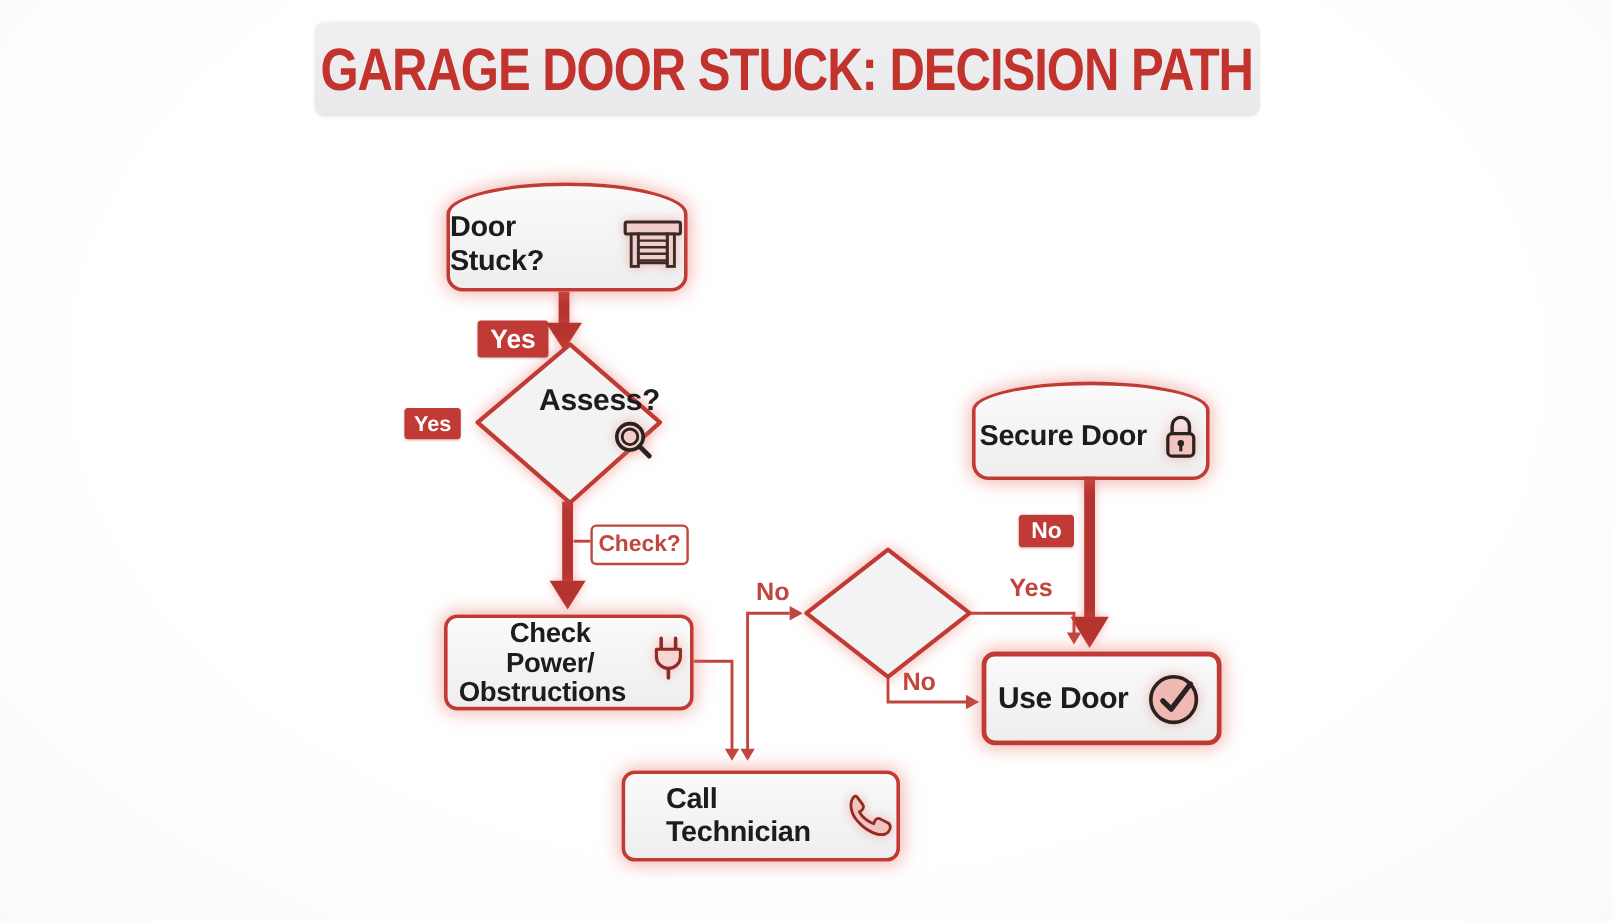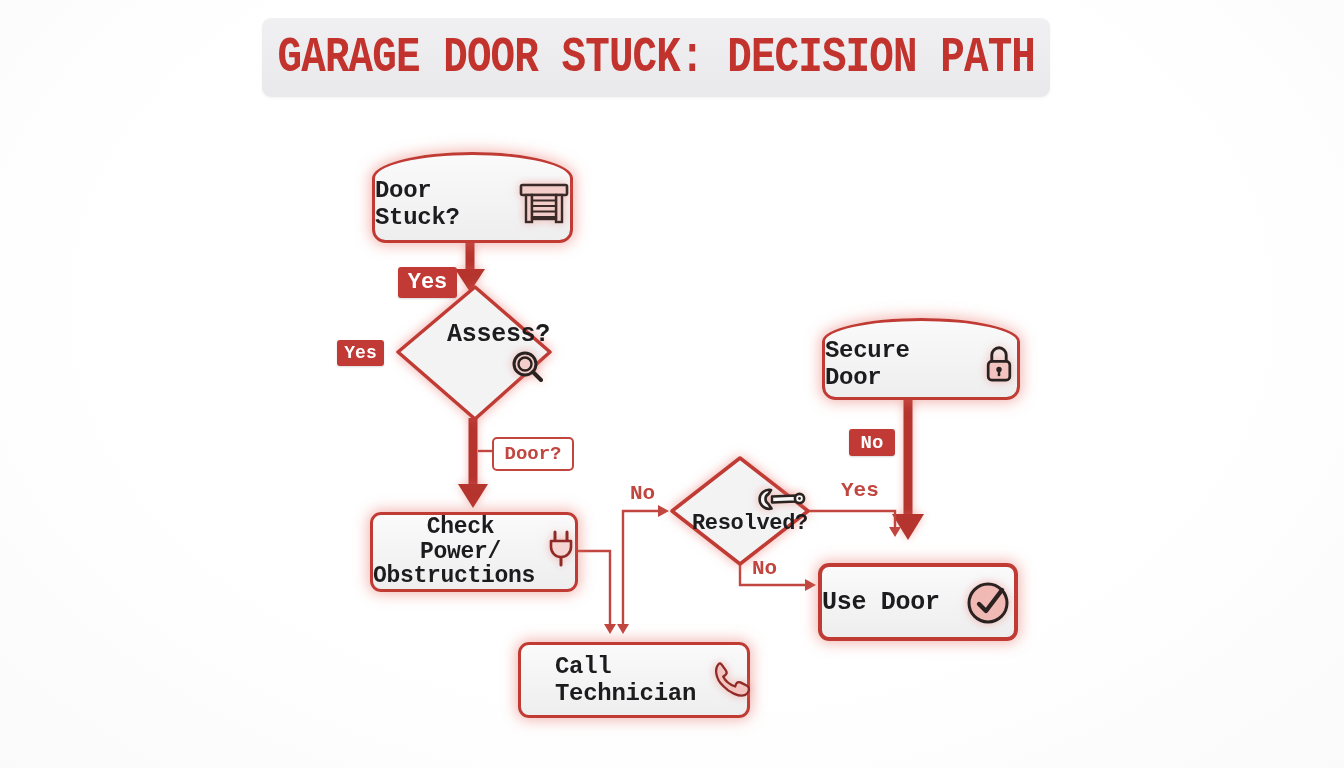--- a/index.html
+++ b/index.html
@@ -1,19 +1,19 @@
 <!DOCTYPE html>
 <html><head>
 <meta charset="utf-8">
 <style>
   html,body{margin:0;padding:0;background:#ffffff;}
   #canvas{
     position:relative;width:1344px;height:768px;overflow:hidden;
     background:radial-gradient(ellipse at 50% 40%, #ffffff 60%, #fbfafa 100%);
-    font-family:Liberation Mono, monospace;
+    font-family:Liberation Sans, sans-serif;
     color:#1c1c1e;
   }
   
   .banner{
     position:absolute;left:262px;top:18px;width:788px;height:79px;
     background:linear-gradient(180deg,#f0f0f2,#e9e9eb);
     border-radius:9px;display:flex;align-items:center;justify-content:center;
     box-shadow:0 1px 3px rgba(0,0,0,.05);
   }
   .banner h1{
@@ -27,21 +27,21 @@
   .thick{stroke:#b5342e;stroke-width:9;fill:none;
        filter:drop-shadow(0 0 4px rgba(229,106,96,.45));}
   .thickhead{fill:#b5342e;filter:drop-shadow(0 0 4px rgba(229,106,96,.45));}
   .thin{stroke:#c1463f;stroke-width:2.4;fill:none;}
   .thinhead{fill:#c1463f;}
   
   .node{
     position:absolute;z-index:2;box-sizing:border-box;
     background:linear-gradient(180deg,#fafafb,#eeeeef);
     border:3.5px solid #c13b35;
-    display:flex;align-items:center;justify-content:space-between;
+    display:flex;align-items:center;justify-content:center;
     box-shadow:0 0 14px 2px rgba(231,112,100,.5);
   }
   .rect{border-radius:11px;}
   .arch{border-radius:52% 52% 14px 14px / 30% 30% 14px 14px;}
   .node .lbl{font-weight:bold;letter-spacing:-.3px;}
   .two-line{text-align:center;line-height:1.08;}
   
   .diamond-label{
     position:absolute;z-index:3;display:flex;flex-direction:column;
     align-items:flex-end;justify-content:center;font-weight:bold;letter-spacing:-.3px;
@@ -151,56 +151,45 @@
 
   <div class="node rect" style="left:518px;top:642px;width:232px;height:76px;gap:12px;padding-left:34px;">
     <span class="lbl" style="font-size:24px;">Call Technician</span>
     <span class="icon">
       <svg width="46" height="46" viewBox="0 0 48 48" style="transform:rotate(-6deg);">
         <path d="M13 6 C 8 10, 8 21, 15 29 C 21 37, 31 43, 37 41 C 41 39.5, 43 35, 40.5 32 L 33.5 27.5 C 31.5 26.3, 29.5 27.3, 28.5 29.3 L 27.6 31.2 C 23 29.2, 18 24.4, 16.2 19.6 L 18 18.6 C 20 17.5, 20.8 15.4, 19.7 13.4 L 15.8 6.8 C 15 5.4, 14 5.2, 13 6 Z" fill="#f3c4bf" stroke="#8f2a26" stroke-width="2.4" stroke-linejoin="round"></path>
       </svg>
     </span>
   </div>
 
-  <div class="diamond-label" style="left:672px;top:463px;width:136px;height:96px;">
-    <span class="icon">
-      <svg width="50" height="24" viewBox="0 0 50 24">
-        <path d="M13,3 a9.5,9.5 0 1 0 0.5,18.5 L10,16.5 a5.5,5.5 0 0 1 0.5,-9.5 Z" fill="#f6f6f6" stroke="#2a2220" stroke-width="2.6" stroke-linejoin="round"></path>
-        <path d="M14,9.5 L38,8.5 L38,14.5 L14,15.5 Z" fill="#f6f6f6" stroke="#2a2220" stroke-width="2.4" stroke-linejoin="round"></path>
-        <circle cx="41.5" cy="11.5" r="4.6" fill="#f6f6f6" stroke="#2a2220" stroke-width="2.6"></circle>
-        <circle cx="41.5" cy="11.5" r="1.4" fill="#2a2220"></circle>
-      </svg>
-    </span>
-    <span style="font-size:22px;">Resolved?</span>
-  </div>
 
-  <div class="node arch" style="left:810px;top:318px;width:198px;height:82px;gap:10px;padding-top:10px;margin-left:12px;">
+  <div class="node arch" style="left:810px;top:318px;width:198px;height:82px;gap:10px;padding-top:10px;">
     <span class="lbl" style="font-size:24px;">Secure Door</span>
     <span class="icon">
       <svg width="36" height="42" viewBox="0 0 40 44">
         <path d="M12,19 v-7 a8,8 0 0 1 16,0 v7" fill="none" stroke="#2a2220" stroke-width="3.2"></path>
         <rect x="8" y="19" width="24" height="21" rx="4" fill="#f3c4bf" stroke="#2a2220" stroke-width="3"></rect>
         <circle cx="20" cy="28" r="3" fill="#2a2220"></circle>
         <rect x="18.6" y="29.5" width="2.8" height="6" fill="#2a2220"></rect>
       </svg>
     </span>
   </div>
 
-  <div class="node rect" style="left:818px;top:543px;width:200px;height:78px;gap:14px;border-width:4px;margin-top:20px;">
+  <div class="node rect" style="left:818px;top:543px;width:200px;height:78px;gap:14px;border-width:4px;">
     <span class="lbl" style="font-size:25px;">Use Door</span>
     <span class="icon">
       <svg width="50" height="50" viewBox="0 0 50 50">
         <circle cx="24" cy="26" r="19" fill="#f0b9b3" stroke="#2a2220" stroke-width="3"></circle>
         <path d="M15,27 L22,34 L38,13" fill="none" stroke="#2a2220" stroke-width="4.4" stroke-linecap="round" stroke-linejoin="round"></path>
       </svg>
     </span>
   </div>
 
   <div class="badge" style="left:398px;top:267px;width:59px;height:31px;font-size:22px;">Yes</div>
   <div class="badge" style="left:337px;top:340px;width:47px;height:26px;font-size:18px;">Yes</div>
   <div class="badge" style="left:849px;top:429px;width:46px;height:27px;font-size:19px;">No</div>
 
-  <div class="power-tag">Door?</div>
+  <div class="power-tag">Check?</div>
   <div class="edge-label" style="left:630px;top:482px;">No</div>
   <div class="edge-label" style="left:841px;top:479px;">Yes</div>
   <div class="edge-label" style="left:752px;top:557px;">No</div>
 
 </div>
 
 </body></html>

